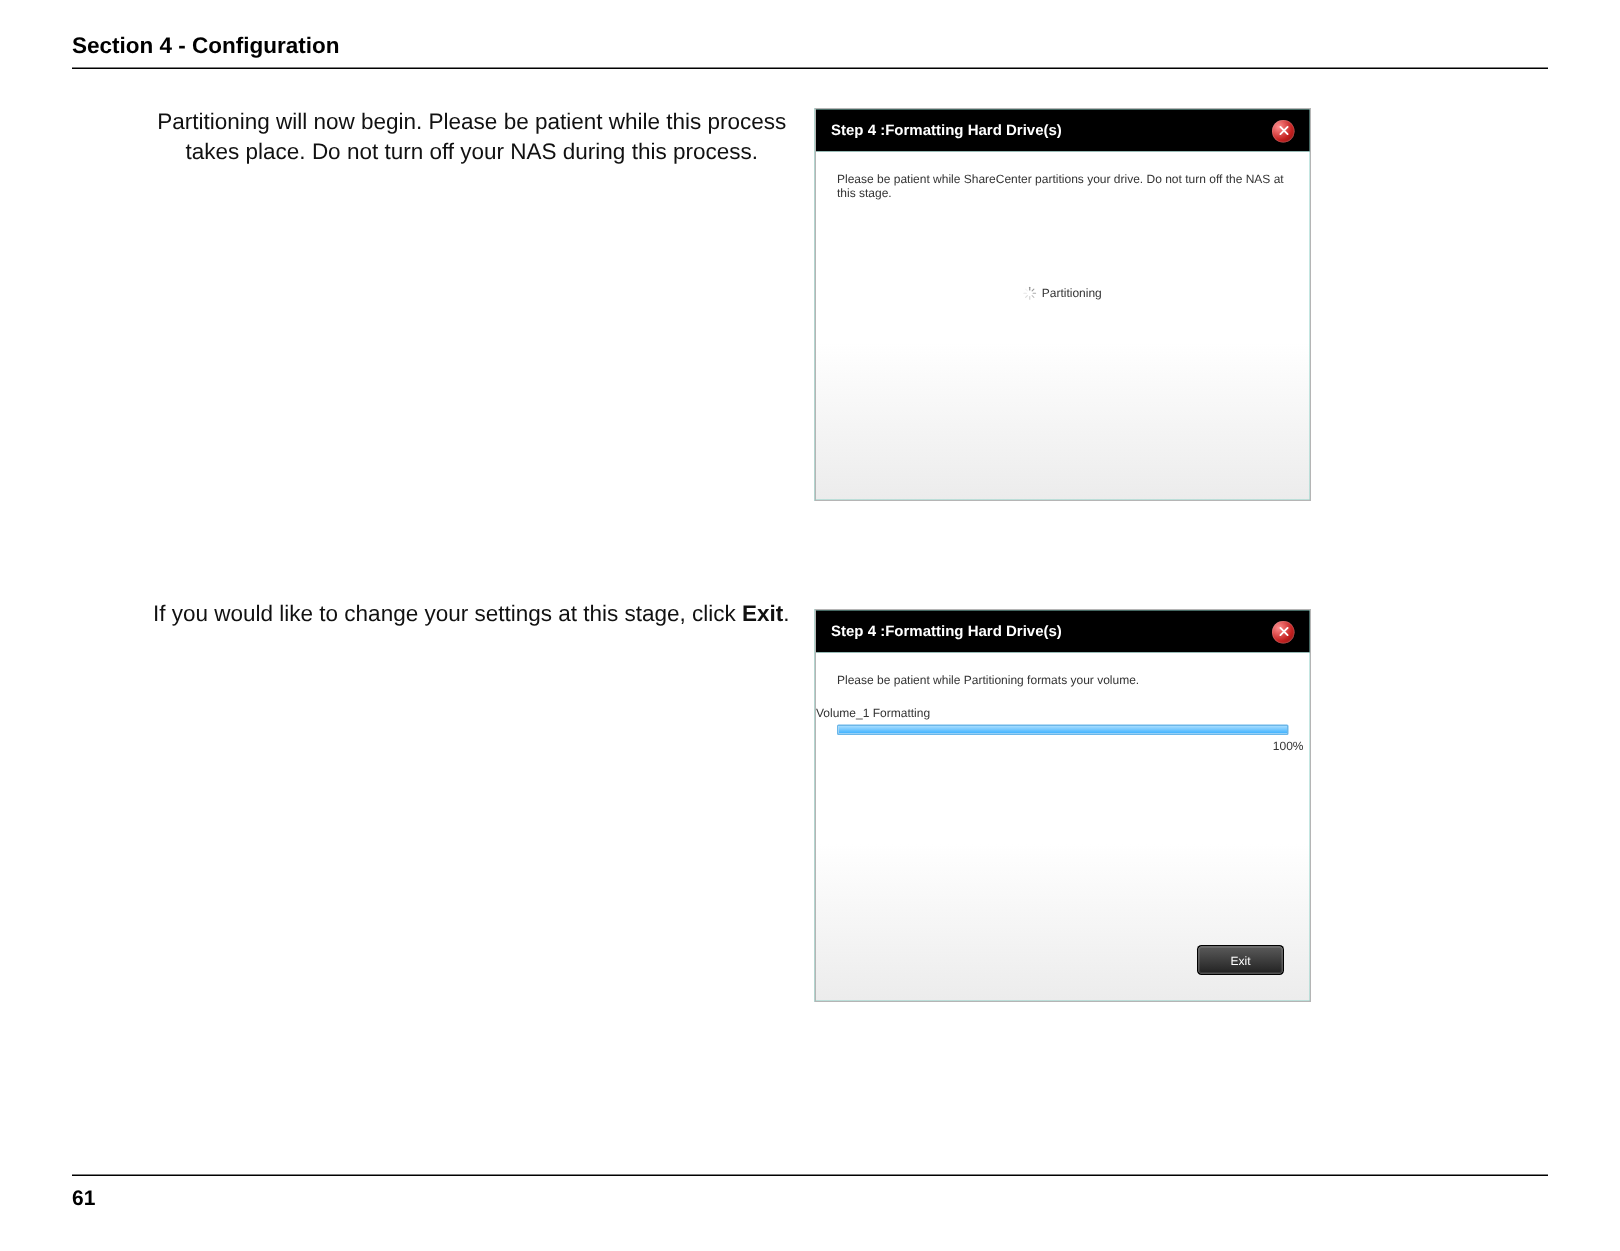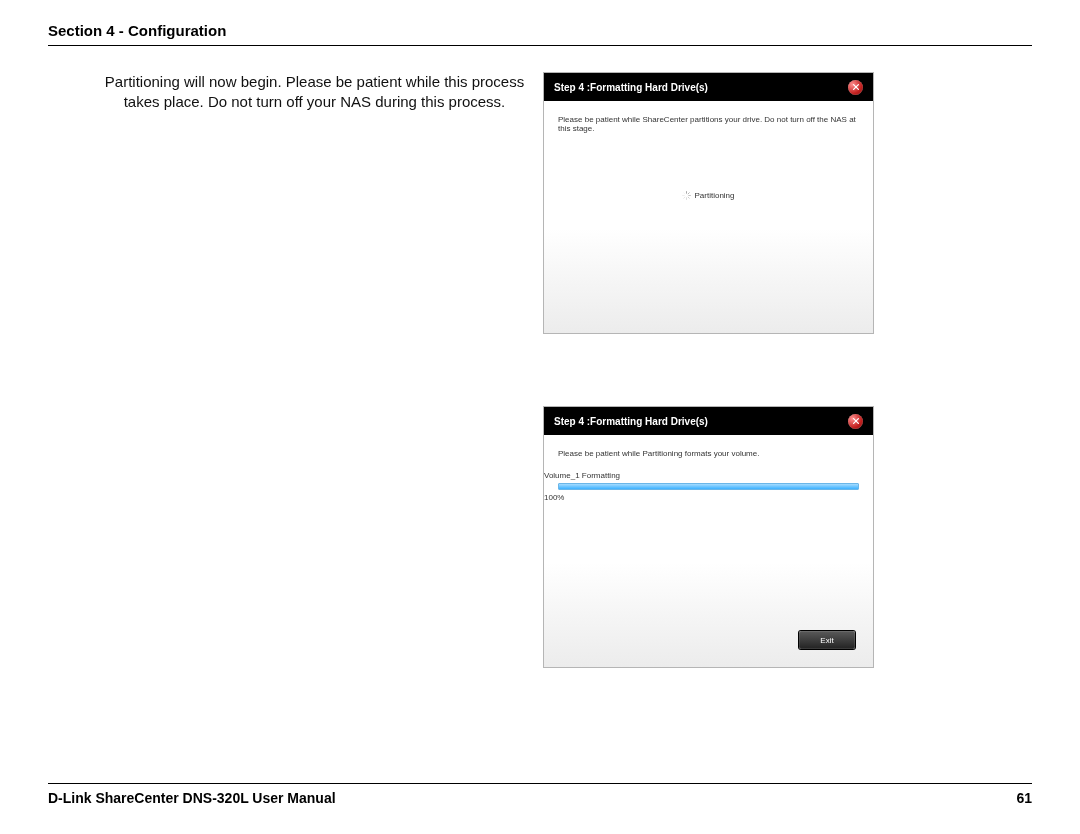--- a/index.html
+++ b/index.html
@@ -125,21 +125,21 @@
   .progress-inner {
     height: 100%;
     width: 100%;
     background: linear-gradient(#a5dcff, #3db1ff);
   }
   .percent {
     position: absolute;
     top: 58px;
     left: 0;
     right: 4px;
-    text-align: left;
+    text-align: right;
     font-size: 8px;
     color: #333;
   }
   .exit-btn {
     position: absolute;
     bottom: 18px;
     right: 18px;
     width: 56px;
     height: 18px;
     border-radius: 2px;
@@ -168,20 +168,23 @@
 </head>
 <body>
 
 <div class="header">Section 4 - Configuration</div>
 
 <div class="body-left first">
   <p>Partitioning will now begin. Please be patient while this process takes place. Do not turn off your NAS during this process.</p>
 </div>
 
 <div class="body-left second">
+  <p>
+    <span>If you would like to change your settings at this stage, click </span><span class="bold">Exit</span><span>.</span>
+  </p>
 </div>
 
 <div class="dialog first">
   <div class="dialog-header">
     <span>Step 4 :Formatting Hard Drive(s)</span>
     <span class="close-btn">
       <svg viewBox="0 0 10 10">
           <path d="M2 2 L8 8 M8 2 L2 8" stroke="#fff" stroke-width="1.6" stroke-linecap="round"></path>
         </svg>
     </span>
@@ -222,15 +225,14 @@
     <div class="vol-label">Volume_1 Formatting</div>
     <div class="progress-outer">
       <div class="progress-inner"></div>
     </div>
     <div class="percent">100%</div>
     <div class="exit-btn">Exit</div>
   </div>
 </div>
 
 <div class="footer">
-  <span>D-Link ShareCenter DNS-320L User Manual</span>
   <span>61</span>
 </div>
 
 </body></html>

